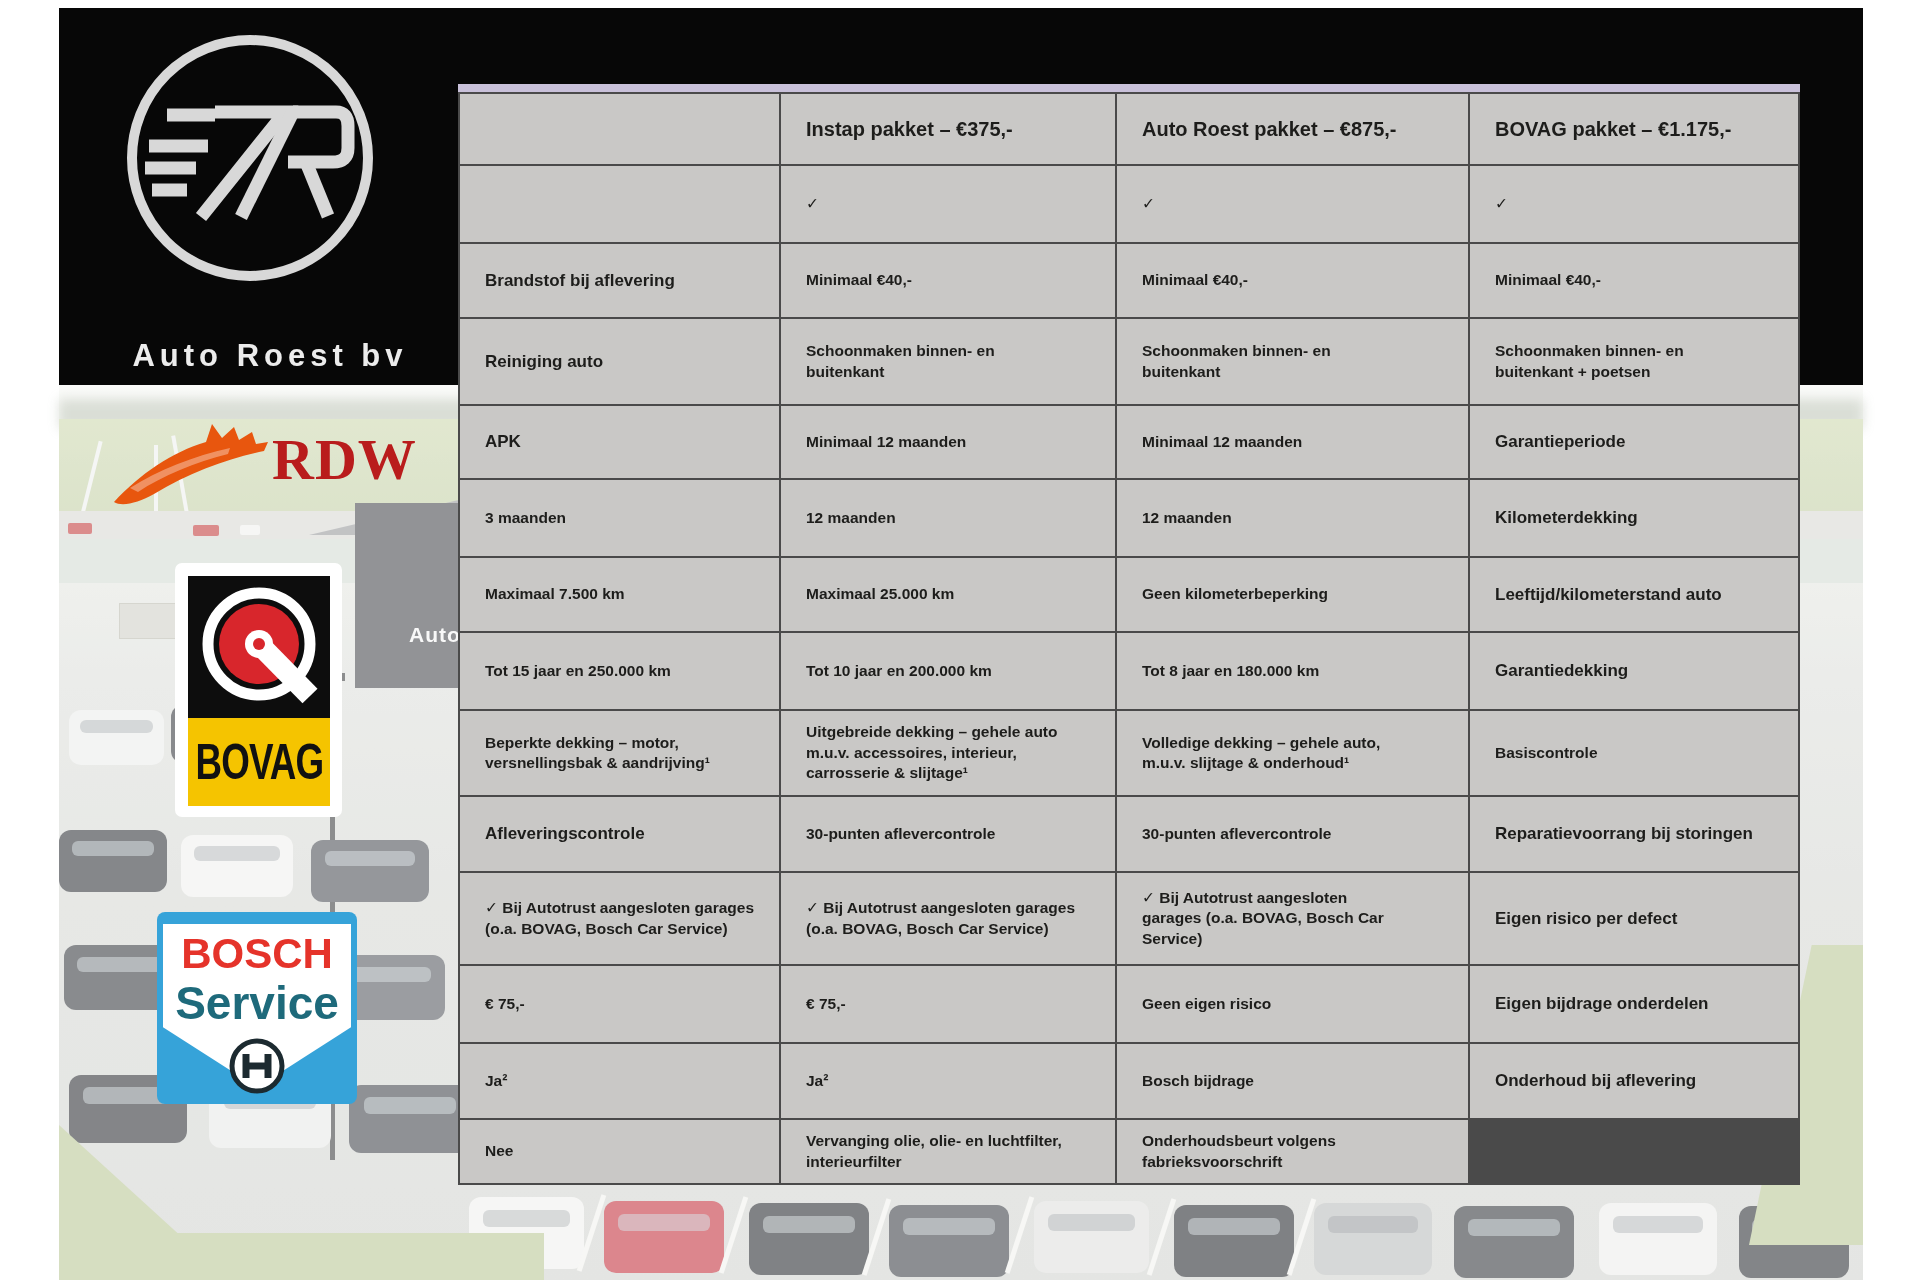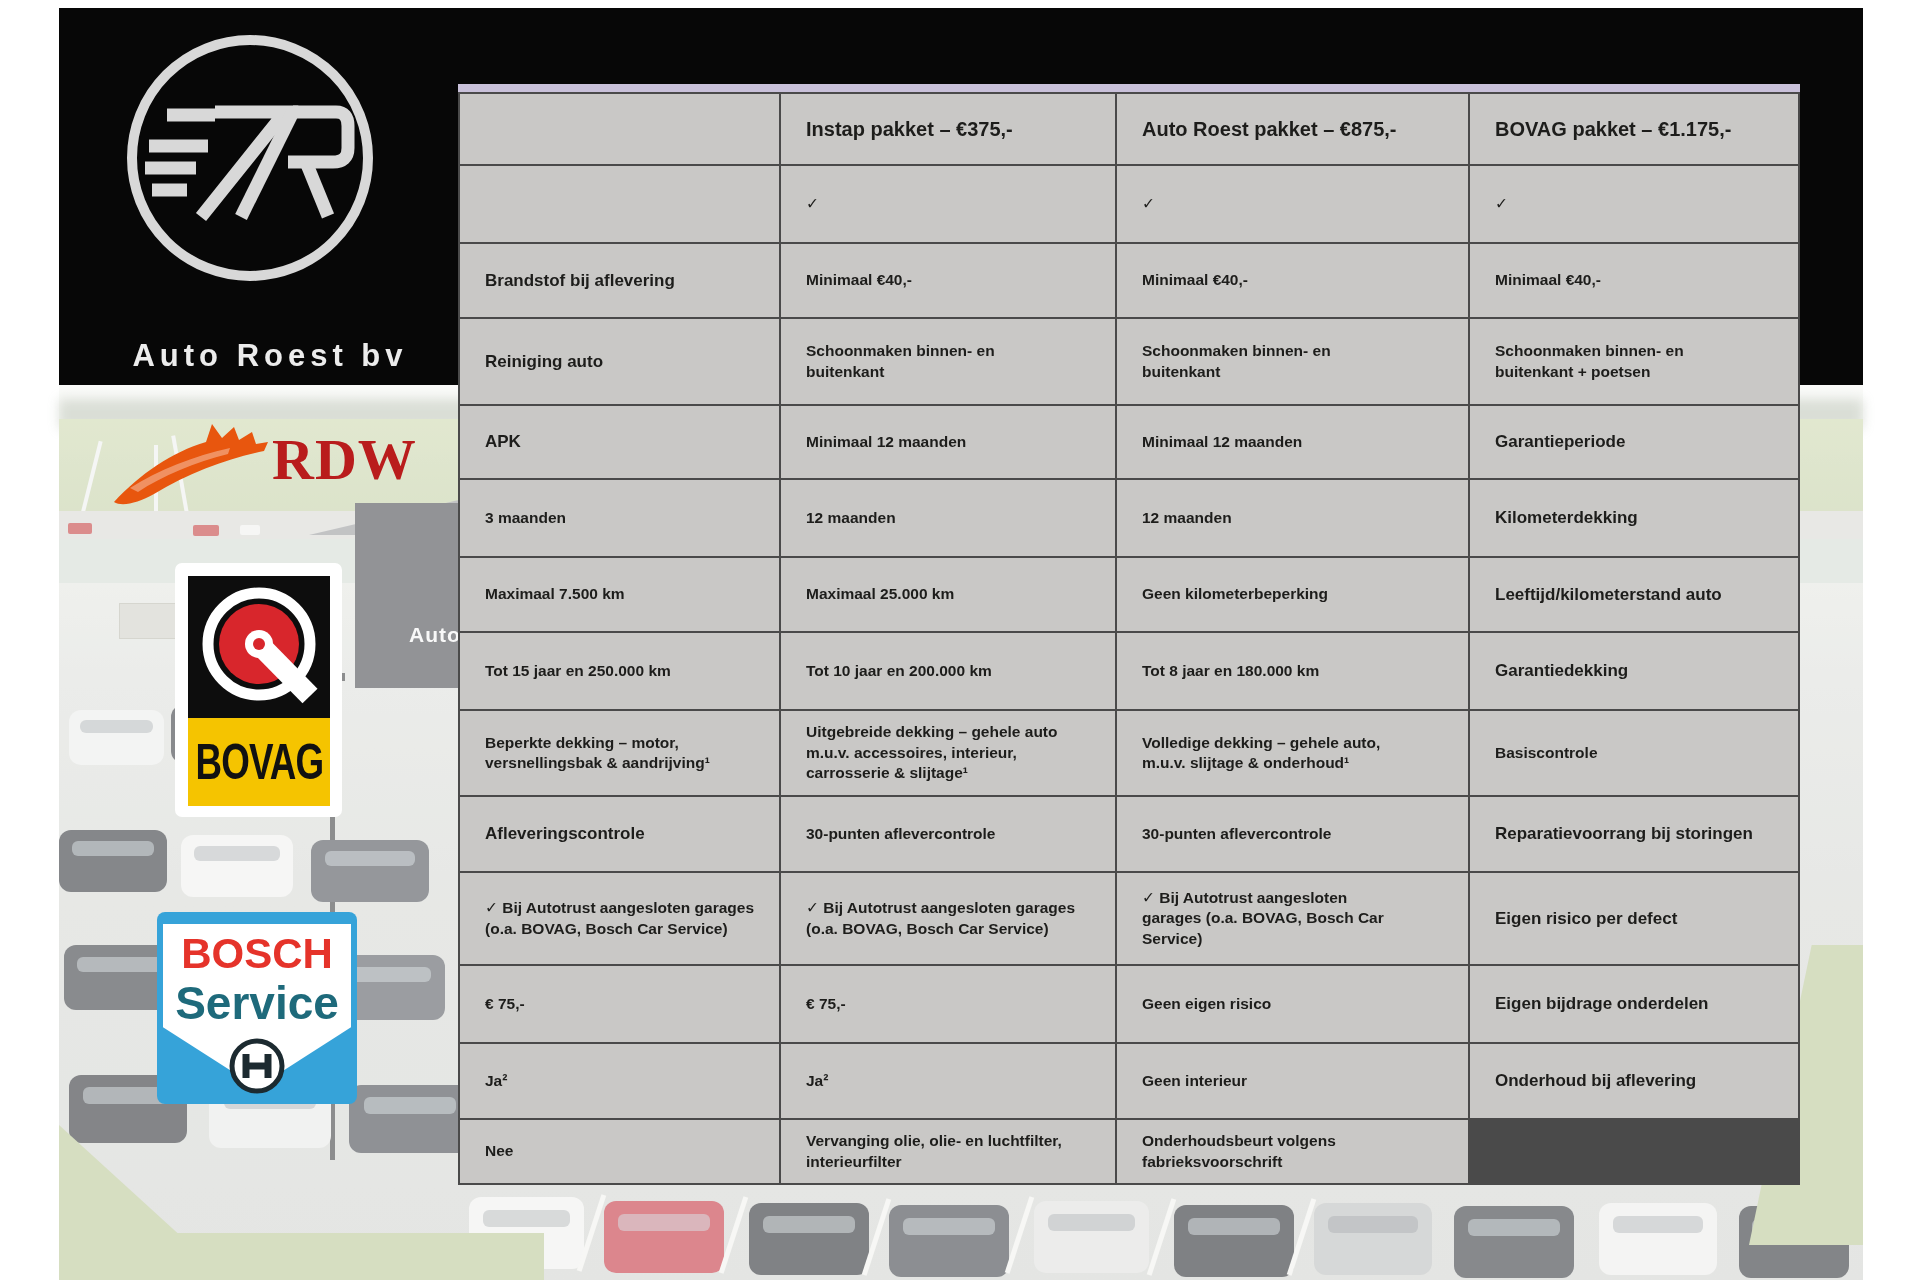--- a/index.html
+++ b/index.html
@@ -245,21 +245,21 @@
       <div class="cell val">✓ Bij Autotrust aangesloten
 garages (o.a. BOVAG, Bosch Car
 Service)</div>
       <div class="cell label">Eigen risico per defect</div>
       <div class="cell val">€ 75,-</div>
       <div class="cell val">€ 75,-</div>
       <div class="cell val">Geen eigen risico</div>
       <div class="cell label">Eigen bijdrage onderdelen</div>
       <div class="cell val">Ja²</div>
       <div class="cell val">Ja²</div>
-      <div class="cell val">Geen interieur</div>
+      <div class="cell val">Bosch bijdrage</div>
       <div class="cell label">Onderhoud bij aflevering</div>
       <div class="cell val">Nee</div>
       <div class="cell val">Vervanging olie, olie- en luchtfilter,
 interieurfilter</div>
       <div class="cell val">Onderhoudsbeurt volgens
 fabrieksvoorschrift</div>
     </div>
 
 </div>
 

